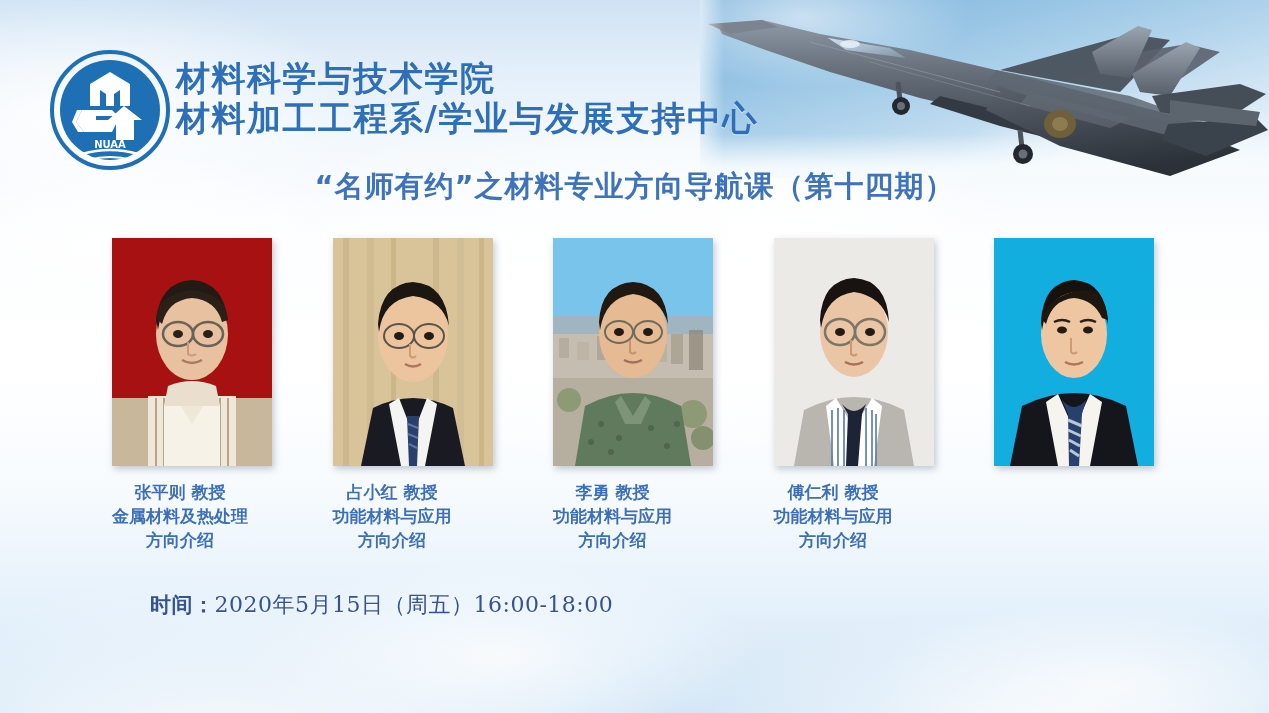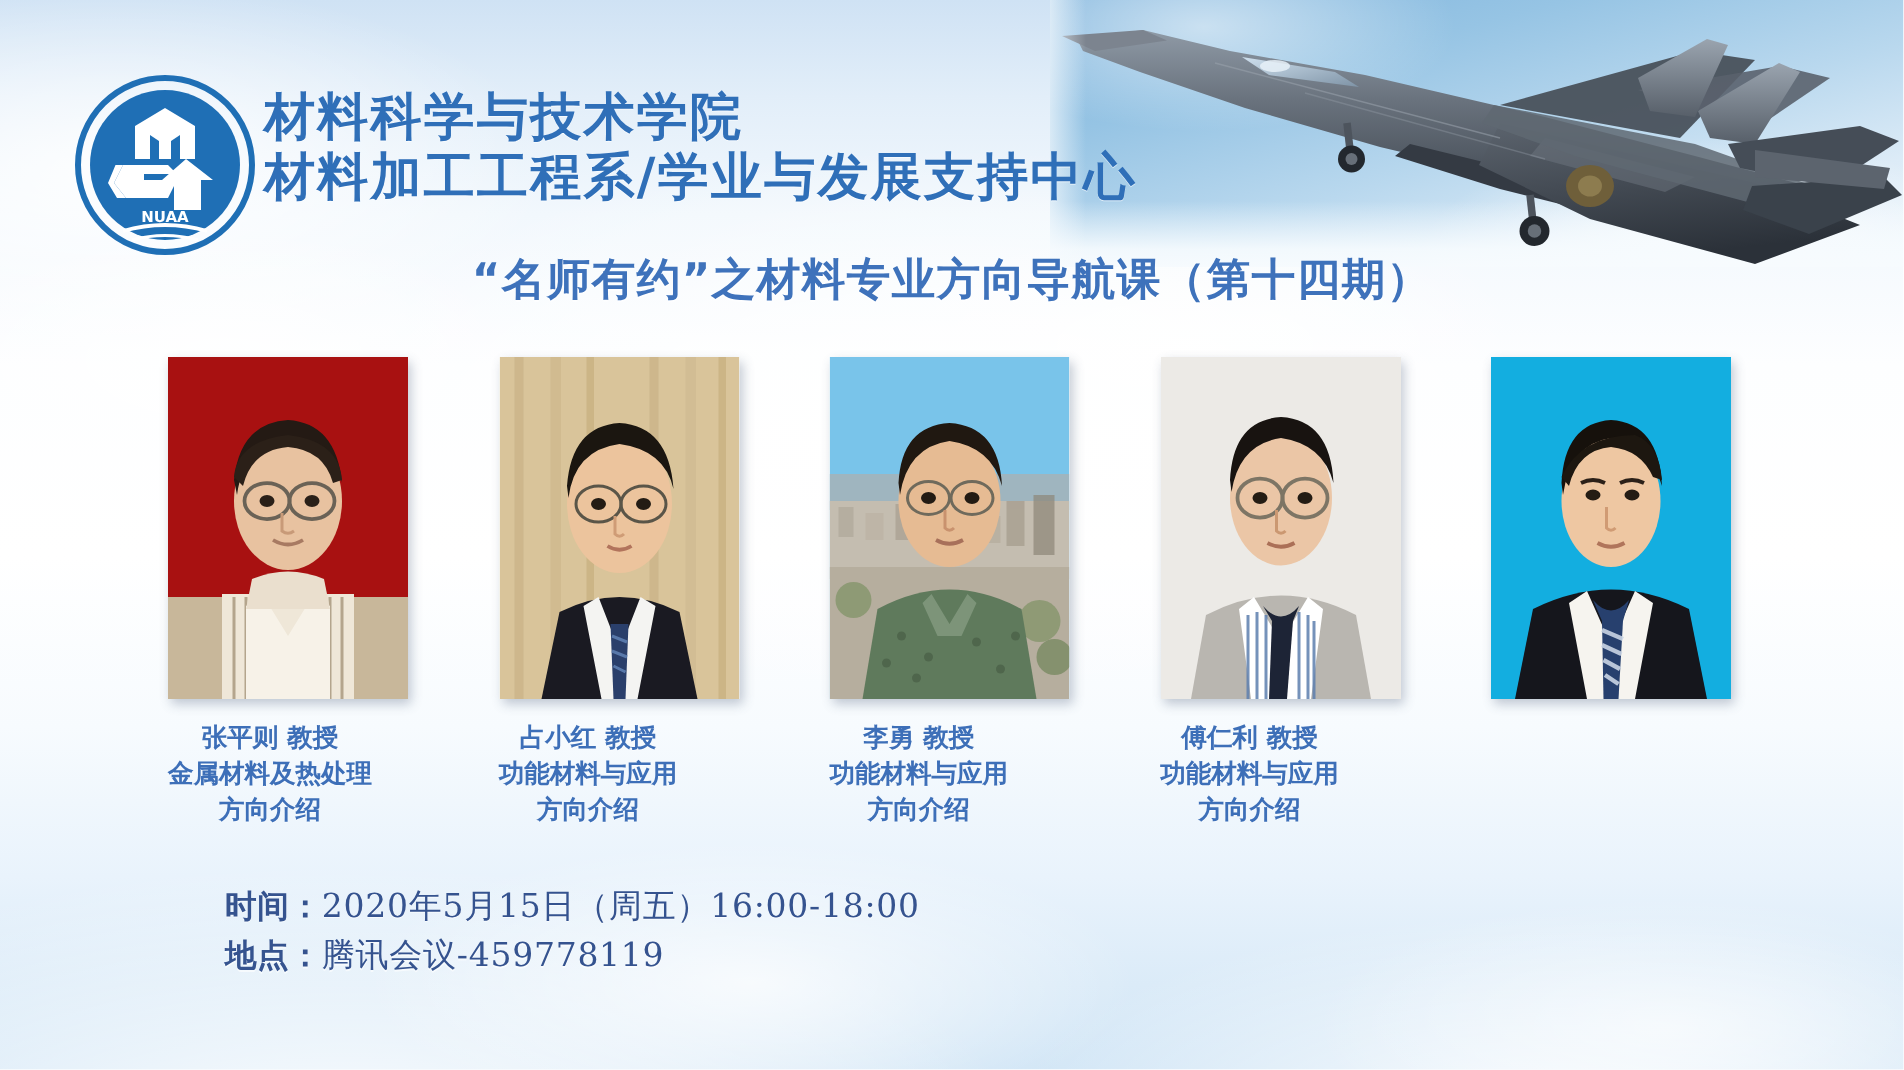--- a/index.html
+++ b/index.html
@@ -434,18 +434,15 @@
         </svg>
       </div>
     </div>
 
   </div>
 
   <div id="info">
     <div class="info-line">
       <span>时间：</span><span class="serif-val">2020年5月15日（周五）16:00-18:00</span>
     </div>
-    <div class="info-line">
-      <span>地点：</span><span class="serif-val">腾讯会议-459778119</span>
-    </div>
   </div>
 
 </div>
 
 </body></html>

